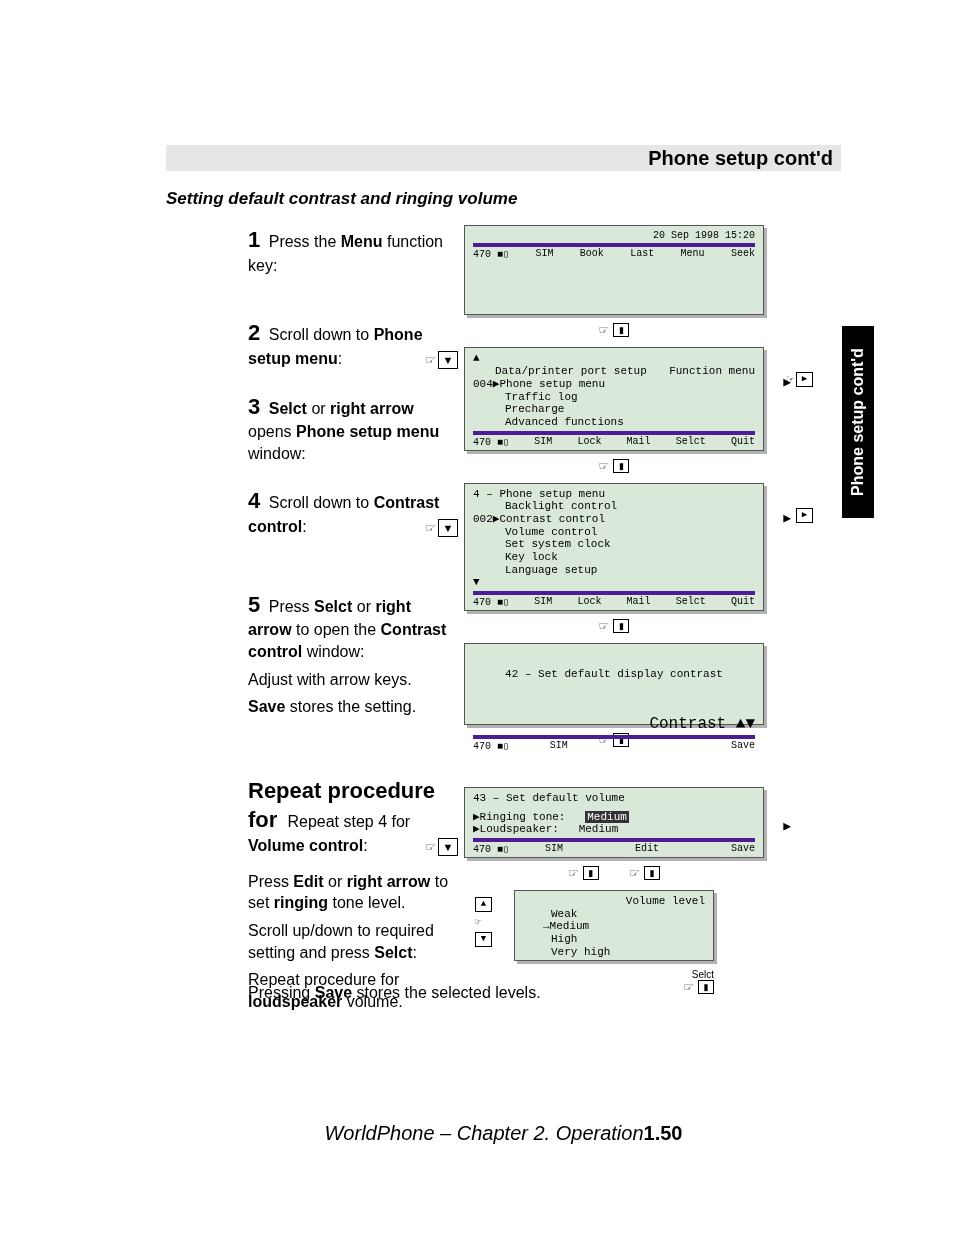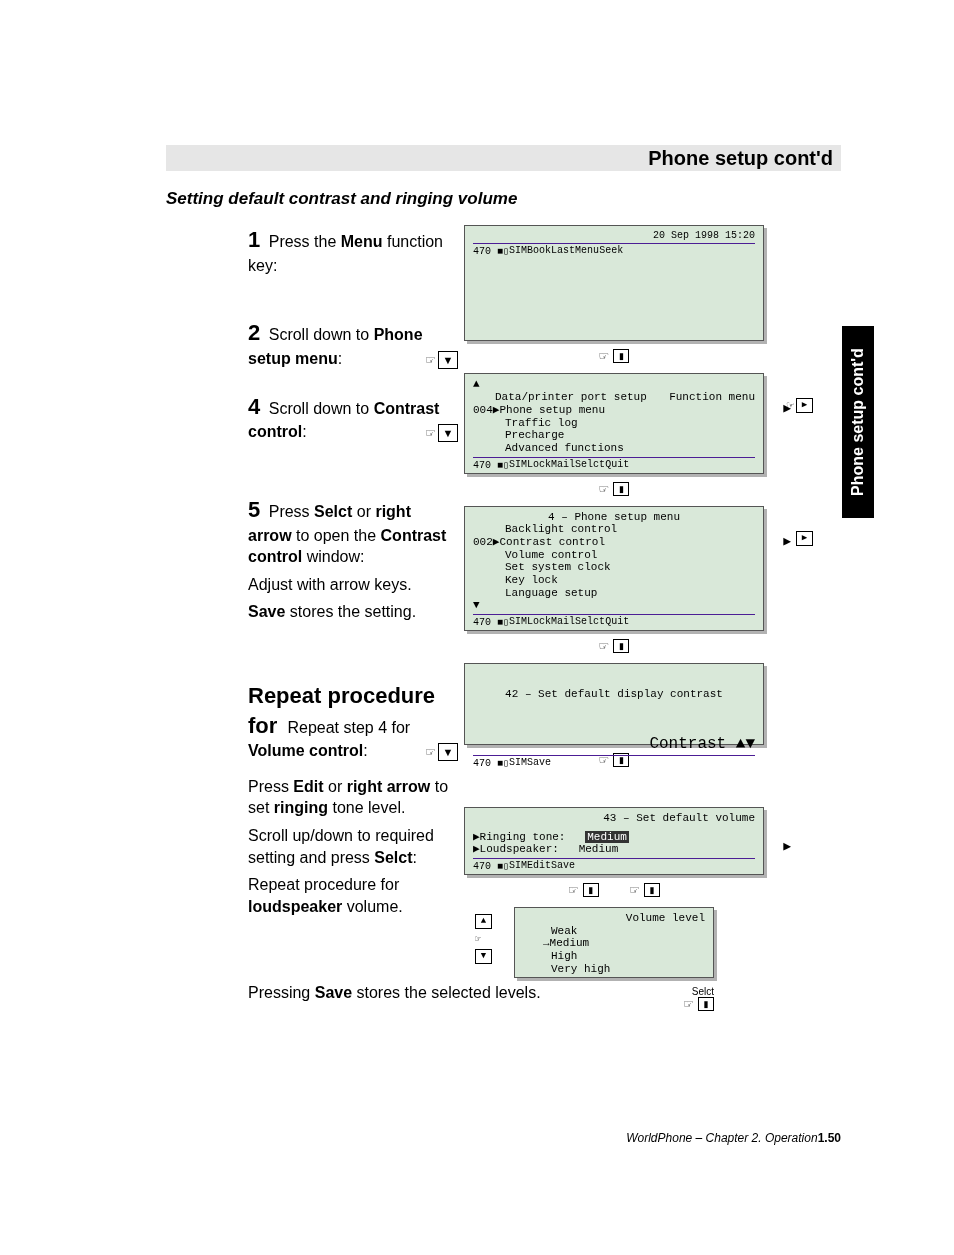--- a/index.html
+++ b/index.html
@@ -8,25 +8,25 @@
   .section-title{position:absolute;left:166px;top:189px;font-style:italic;font-weight:bold;font-size:17px}
   .side-tab{position:absolute;right:80px;top:326px;width:32px;height:192px;background:#000;color:#fff;display:flex;align-items:center;justify-content:center}
   .side-tab span{transform:rotate(-90deg);white-space:nowrap;font-weight:bold;font-size:16px}
   .steps{position:absolute;left:248px;top:225px;width:210px;font-size:16px;line-height:1.35}
   .steps .step{margin-bottom:22px}
   .steps .num{font-weight:bold;font-size:22px;margin-right:4px}
   .key-box{display:inline-block;border:1px solid #000;width:18px;height:16px;text-align:center;font-size:11px;vertical-align:middle;line-height:16px}
   .hand-icon{display:inline-block;font-size:12px;margin-right:2px;vertical-align:middle}
   .screens{position:absolute;left:464px;top:225px;width:300px}
   .screen{background:#d9e8d9;border:1px solid #555;box-shadow:3px 3px 0 rgba(0,0,0,.3);margin-bottom:8px;position:relative;font-family:"Courier New",monospace;font-size:11px;padding:4px 8px 2px 8px;box-sizing:border-box}
-  .screen .status{border-top:1px solid #4c1d95;margin-top:2px;padding-top:1px;display:flex;justify-content:flex-start;font-size:10px}
+  .screen .status{border-top:4px solid #4c1d95;margin-top:2px;padding-top:1px;display:flex;justify-content:space-between;font-size:10px}
   .status span{flex:0 0 auto}
   .screen .body{min-height:20px;font-size:11px;line-height:1.15}
   .screen .dt{text-align:right;font-size:10px}
-  .foot{position:absolute;left:166px;right:113px;bottom:110px;display:flex;justify-content:flex-end;font-size:12px}
+  .foot{position:absolute;left:166px;right:113px;bottom:110px;display:flex;justify-content:center;font-size:20px}
   .foot .chap{font-style:italic}
   .foot .pg{font-weight:bold}
   .hand-line{text-align:center;font-size:11px;margin:4px 0 10px 0}
   .key-small{display:inline-block;border:1px solid #000;width:14px;height:12px;font-size:9px;text-align:center;line-height:12px;vertical-align:middle;margin-left:2px}
   .inv{background:#333;color:#fff;padding:0 2px}
   .final-note{position:absolute;left:248px;top:984px;font-size:16px}
   .side-keys{display:inline-block;border:1px solid #000;width:15px;height:13px;text-align:center;font-size:9px;line-height:13px;vertical-align:middle}
   .ra{position:absolute;right:-28px;font-size:13px}
   .rb{position:absolute;right:-50px}
 </style>
@@ -46,20 +46,24 @@
     <div class="step">
       <span class="num">1</span>
       <span>Press the </span><b>Menu</b><span> function key:</span>
     </div>
     <div class="step" style="margin-top:42px">
       <span class="num">2</span>
       <span>Scroll down to </span><b>Phone setup menu</b><span>:</span>
       <span style="float:right"><span class="hand-icon">☞</span><span class="key-box">▼</span></span>
     </div>
     <div class="step">
+      <span class="num">3</span>
+      <b>Selct</b><span> or </span><b>right arrow</b><span> opens </span><b>Phone setup menu</b><span> window:</span>
+    </div>
+    <div class="step">
       <span class="num">4</span>
       <span>Scroll down to </span><b>Contrast control</b><span>:</span>
       <span style="float:right"><span class="hand-icon">☞</span><span class="key-box">▼</span></span>
     </div>
     <div class="step" style="margin-top:52px">
       <span class="num">5</span>
       <span>Press </span><b>Selct</b><span> or </span><b>right arrow</b><span> to open the </span><b>Contrast control</b><span> window:</span>
       <div style="margin-top:6px">Adjust with arrow keys.</div>
       <div style="margin-top:6px"><b>Save</b><span> stores the setting.</span></div>
     </div>
@@ -72,21 +76,21 @@
       <div style="margin-top:6px"><span>Repeat procedure for </span><b>loudspeaker</b><span> volume.</span></div>
     </div>
   </div>
 
   <div class="final-note">
     <span>Pressing </span><b>Save</b><span> stores the selected levels.</span>
   </div>
 
   <div class="screens">
 
-    <div class="screen" style="height:116px">
+    <div class="screen" style="height:90px">
       <div class="dt">20 Sep 1998   15:20</div>
       <div class="status">
         <span><span>470</span> <span>■▯</span></span>
         <span>SIM</span>
         <span>Book</span>
         <span>Last</span>
         <span>Menu</span>
         <span>Seek</span>
       </div>
     </div>
@@ -114,21 +118,21 @@
         <span>Selct</span>
         <span>Quit</span>
       </div>
     </div>
     <div class="hand-line"><span class="hand-icon">☞</span><span class="key-small">▮</span></div>
 
     <div class="screen">
       <span class="ra" style="top:26px">▶</span>
       <span class="rb" style="top:24px"><span class="side-keys">▶</span></span>
       <div class="body">
-        <div style="text-align:center">4 – Phone setup menu</div>
+        <div style="">4 – Phone setup menu</div>
         <div style="padding-left:32px">Backlight control</div>
         <div>002▶Contrast control</div>
         <div style="padding-left:32px">Volume control</div>
         <div style="padding-left:32px">Set system clock</div>
         <div style="padding-left:32px">Key lock</div>
         <div style="padding-left:32px">Language setup</div>
         <div>▼</div>
       </div>
       <div class="status">
         <span><span>470</span> <span>■▯</span></span>
@@ -155,21 +159,21 @@
         <span>Save</span>
       </div>
     </div>
     <div class="hand-line"><span class="hand-icon">☞</span><span class="key-small">▮</span></div>
 
     <div style="height:30px"></div>
 
     <div class="screen">
       <span class="ra" style="top:30px">▶</span>
       <div class="body">
-        <div style="text-align:right">43 – Set default volume</div>
+        <div style="text-align:left">43 – Set default volume</div>
         <div style="margin-top:6px">
           <span>▶Ringing tone:</span>
           &nbsp;&nbsp;<span class="inv">Medium</span>
         </div>
         <div>
           <span>▶Loudspeaker:</span>
           &nbsp;&nbsp;<span>Medium</span>
         </div>
       </div>
       <div class="status">

